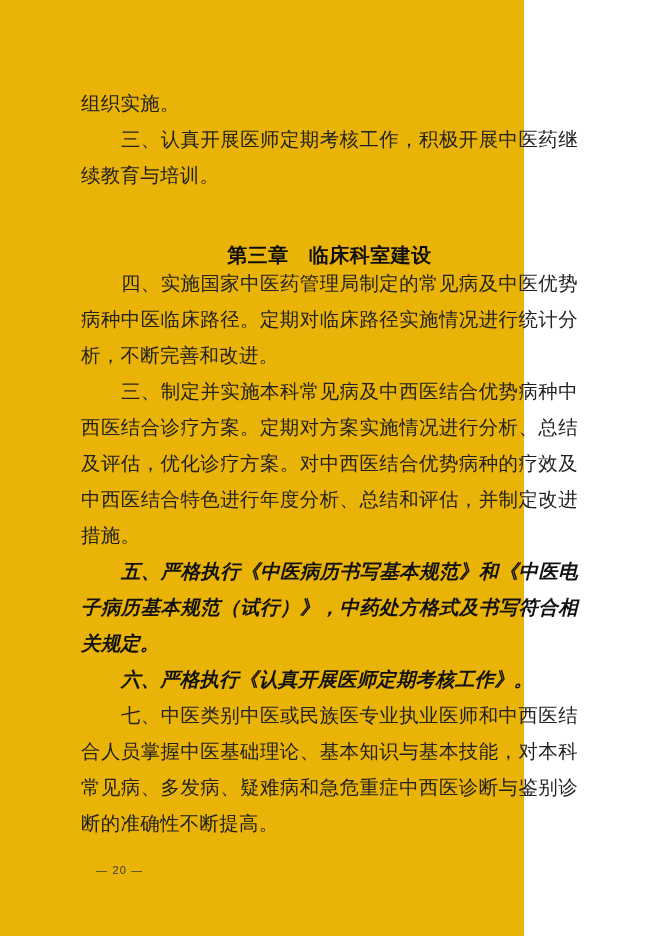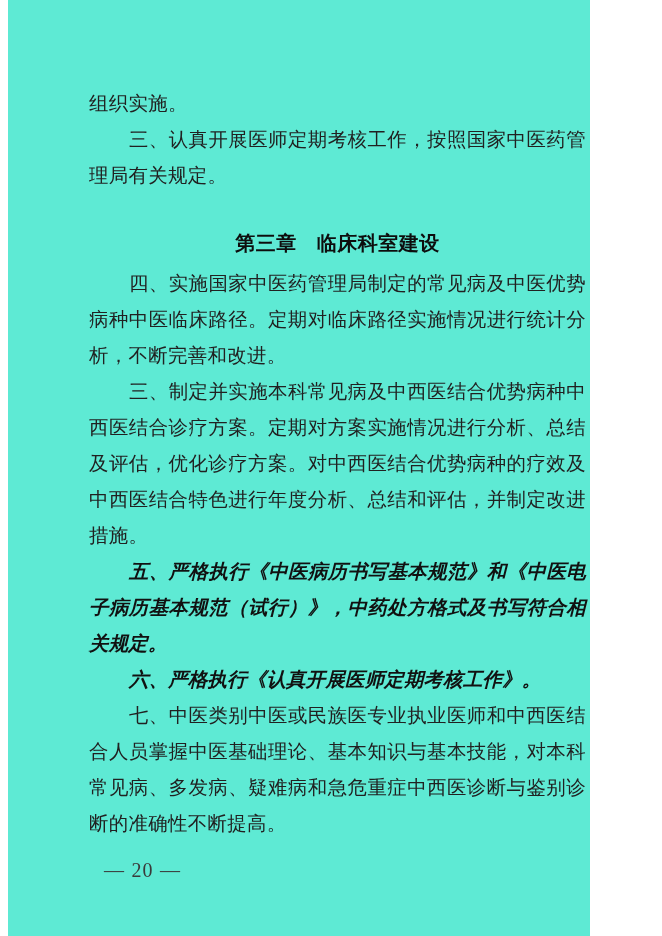--- a/index.html
+++ b/index.html
@@ -14,24 +14,23 @@
     color: #1c1c1c;
     overflow: hidden;
     position: relative;
     -webkit-font-smoothing: antialiased;
   }
 
   #page {
     position: absolute;
     left: 0;
     top: 0;
-    width: 582px;
+    width: 524px;
     height: 936px;
-    background: #5eead4;
-    margin-left: 8px;
+    background: #eab308;
   }
 
   .para {
     font-size: 19.4px;
     line-height: 36px;
     letter-spacing: 0.35px;
     text-align: justify;
     text-justify: inter-character;
     margin: 0;
     color: #212121;
@@ -47,56 +46,56 @@
     color: #111111;
     font-weight: 600;
     letter-spacing: 0.25px;
     font-style: italic;
   }
 
   .chapter-heading {
     position: absolute;
     left: 81px;
     width: 497px;
-    top: 228px;
+    top: 240px;
     text-align: center;
     font-size: 20px;
     line-height: 30px;
     font-weight: 700;
     color: #0d0d0d;
     letter-spacing: 0.5px;
   }
 
   .heading-gap {
     display: inline-block;
     width: 20px;
   }
 
   .page-number {
     position: absolute;
     left: 96px;
     top: 858px;
-    font-size: 20px;
+    font-size: 11px;
     line-height: 24px;
     color: #3a3a3a;
     letter-spacing: 1.2px;
-    font-family: Liberation Serif, serif;
+    font-family: Liberation Sans, sans-serif;
   }
 
   
   .blk { position: absolute; left: 81px; width: 497px; }
 </style>
 </head>
 <body>
 
 <div id="page">
 
   <div class="blk" style="top:86px;">
     <p class="para">组织实施。</p>
-    <p class="para indent">三、认真开展医师定期考核工作，按照国家中医药管理局有关规定。</p>
+    <p class="para indent">三、认真开展医师定期考核工作，积极开展中医药继续教育与培训。</p>
   </div>
 
   <div class="chapter-heading">
     <span>第三章</span><span class="heading-gap"></span><span>临床科室建设</span>
   </div>
 
   <div class="blk" style="top:266px;">
     <p class="para indent">四、实施国家中医药管理局制定的常见病及中医优势病种中医临床路径。定期对临床路径实施情况进行统计分析，不断完善和改进。</p>
     <p class="para indent">三、制定并实施本科常见病及中西医结合优势病种中西医结合诊疗方案。定期对方案实施情况进行分析、总结及评估，优化诊疗方案。对中西医结合优势病种的疗效及中西医结合特色进行年度分析、总结和评估，并制定改进措施。</p>
     <p class="para indent ink-heavy">五、严格执行《中医病历书写基本规范》和《中医电子病历基本规范（试行）》，中药处方格式及书写符合相关规定。</p>

